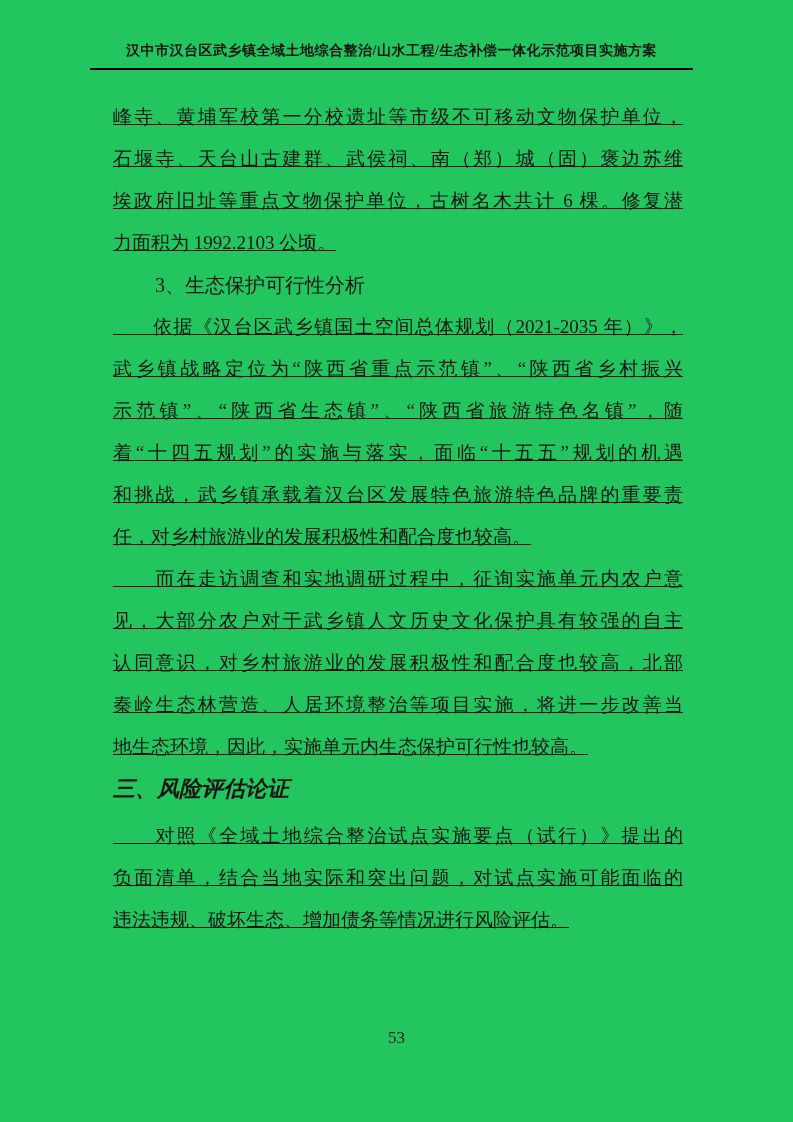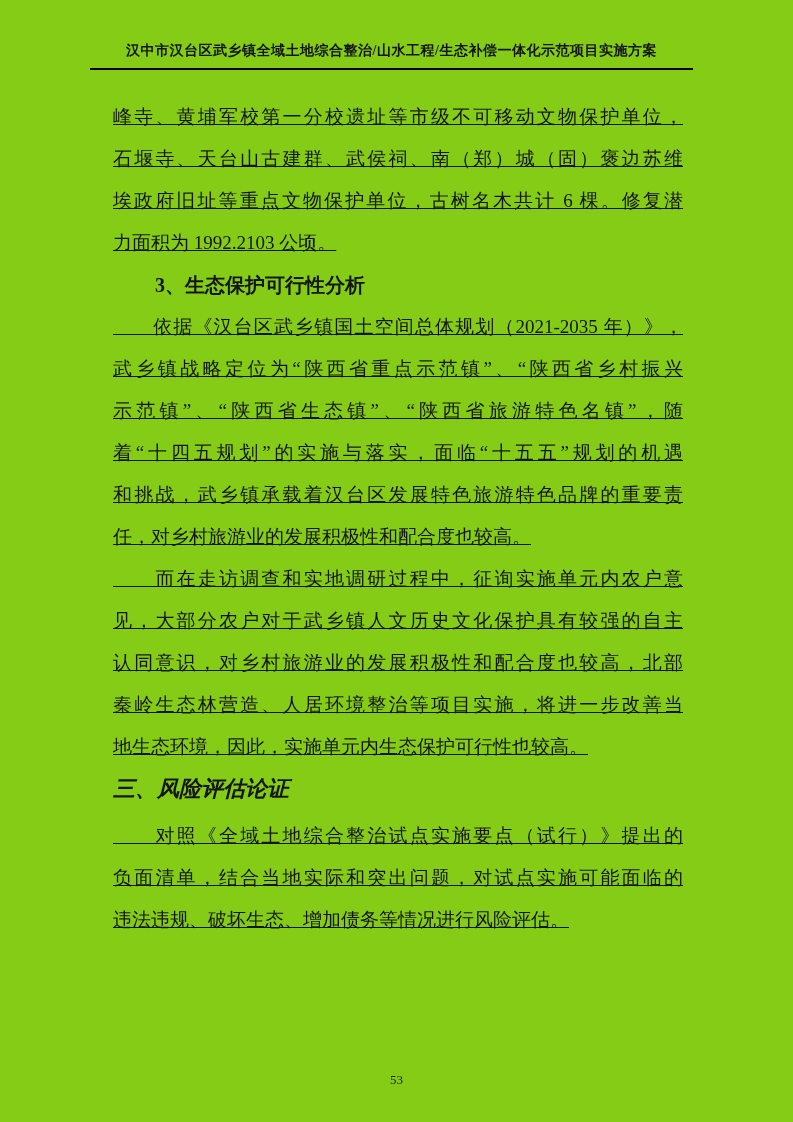--- a/index.html
+++ b/index.html
@@ -4,21 +4,21 @@
 <style>
   html, body {
     margin: 0;
     padding: 0;
     background: #ffffff;
   }
   .page {
     position: relative;
     width: 793px;
     height: 1122px;
-    background: #84cc16;
+    background: #22c55e;
     font-family: "Liberation Serif", "DejaVu Serif", serif;
     color: #151515;
     overflow: hidden;
   }
   
   .doc-header {
     position: absolute;
     left: 90px;
     top: 42px;
     width: 603px;
@@ -42,43 +42,42 @@
   .para { margin: 0; padding: 0; }
   .para .line {
     text-align: justify;
     text-align-last: justify;
     text-decoration: underline;
   }
   .para .line.last {
     text-align-last: left;
   }
   .heading-sub {
-    font-weight: bold;
+    font-weight: normal;
     font-size: 20px;
     line-height: 42px;
     text-indent: 42px;
     margin: 0;
   }
   .heading-section {
     font-weight: bold;
     font-size: 22px;
     line-height: 42px;
     margin: 0 0 5px 0;
     font-style: italic;
   }
   
   .page-number {
     position: absolute;
     left: 0;
     top: 1028px;
     width: 100%;
     text-align: center;
-    font-size: 13px;
+    font-size: 17px;
     color: #222222;
-    margin-top: 44px;
   }
 </style>
 </head>
 <body>
 
 <div class="page">
 
   <div class="doc-header">汉中市汉台区武乡镇全域土地综合整治/山水工程/生态补偿一体化示范项目实施方案</div>
 
   <div class="doc-body">

